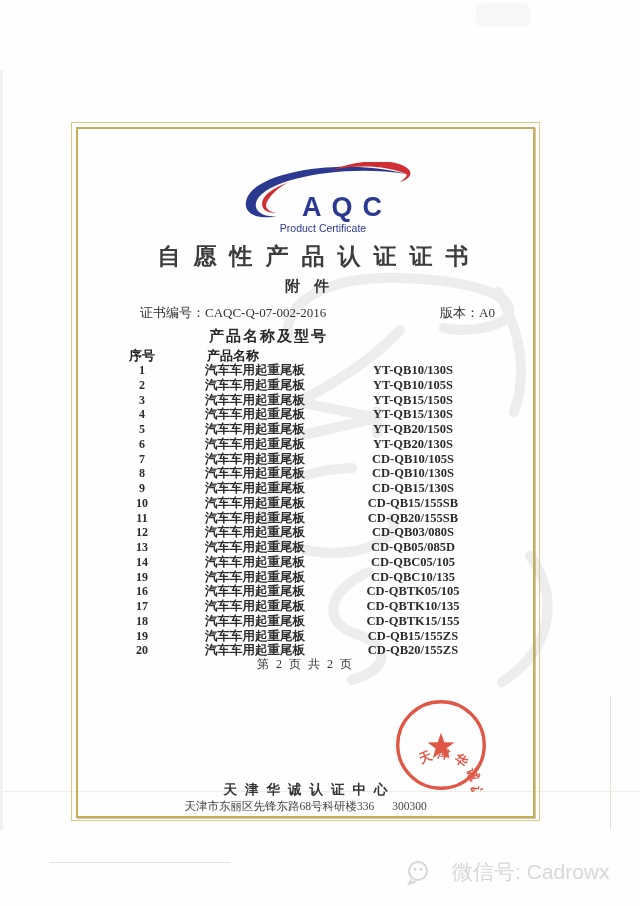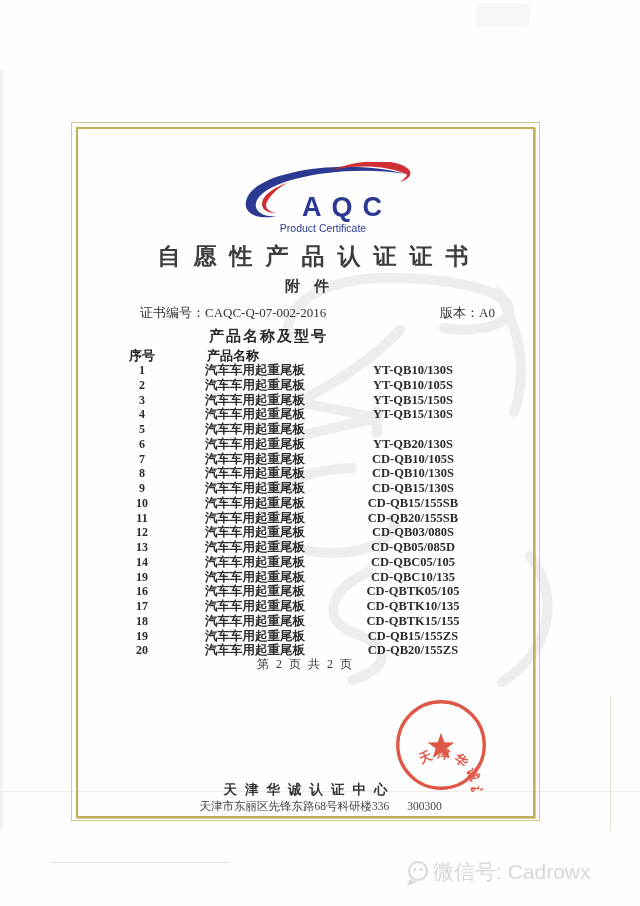--- a/index.html
+++ b/index.html
@@ -70,26 +70,26 @@
     position:absolute;left:76px;top:656px;width:459px;text-align:center;
     font-size:12px;color:#333;letter-spacing:2px;
   }
   .stamp{position:absolute;left:394px;top:698px;width:94px;height:94px;z-index:4;opacity:.92;}
   .issuer{
     position:absolute;left:76px;top:781px;width:459px;text-align:center;
     font-size:13.5px;font-weight:bold;color:#333;letter-spacing:8px;padding-left:8px;box-sizing:border-box;
   }
   .address{
     position:absolute;left:76px;top:799px;width:459px;text-align:center;
-    font-size:11.5px;color:#444;margin-left:15px;
+    font-size:11.5px;color:#444;
   }
   .address .postal{margin-left:18px;}
   .wechat-wm{
     position:absolute;left:405px;top:857px;width:230px;height:30px;
-    display:flex;align-items:center;gap:1px;color:var(--wm-gray);
+    display:flex;align-items:center;gap:20px;color:var(--wm-gray);
     font-family:"Liberation Sans","DejaVu Sans",sans-serif;font-size:21px;z-index:3;
   }
 </style>
 </head>
 <body>
 
 <div class="page">
 
   <div class="edge-left"></div>
   <div class="smudge-top-right"></div>
@@ -154,20 +154,21 @@
           <div class="tcell">YT-QB15/150S</div>
         </div>
         <div class="trow">
           <div class="tcell">4</div>
           <div class="tcell">汽车车用起重尾板</div>
           <div class="tcell">YT-QB15/130S</div>
         </div>
         <div class="trow">
           <div class="tcell">5</div>
           <div class="tcell">汽车车用起重尾板</div>
+          <div class="tcell">YT-QB20/150S</div>
         </div>
         <div class="trow">
           <div class="tcell">6</div>
           <div class="tcell">汽车车用起重尾板</div>
           <div class="tcell">YT-QB20/130S</div>
         </div>
         <div class="trow">
           <div class="tcell">7</div>
           <div class="tcell">汽车车用起重尾板</div>
           <div class="tcell">CD-QB10/105S</div>

